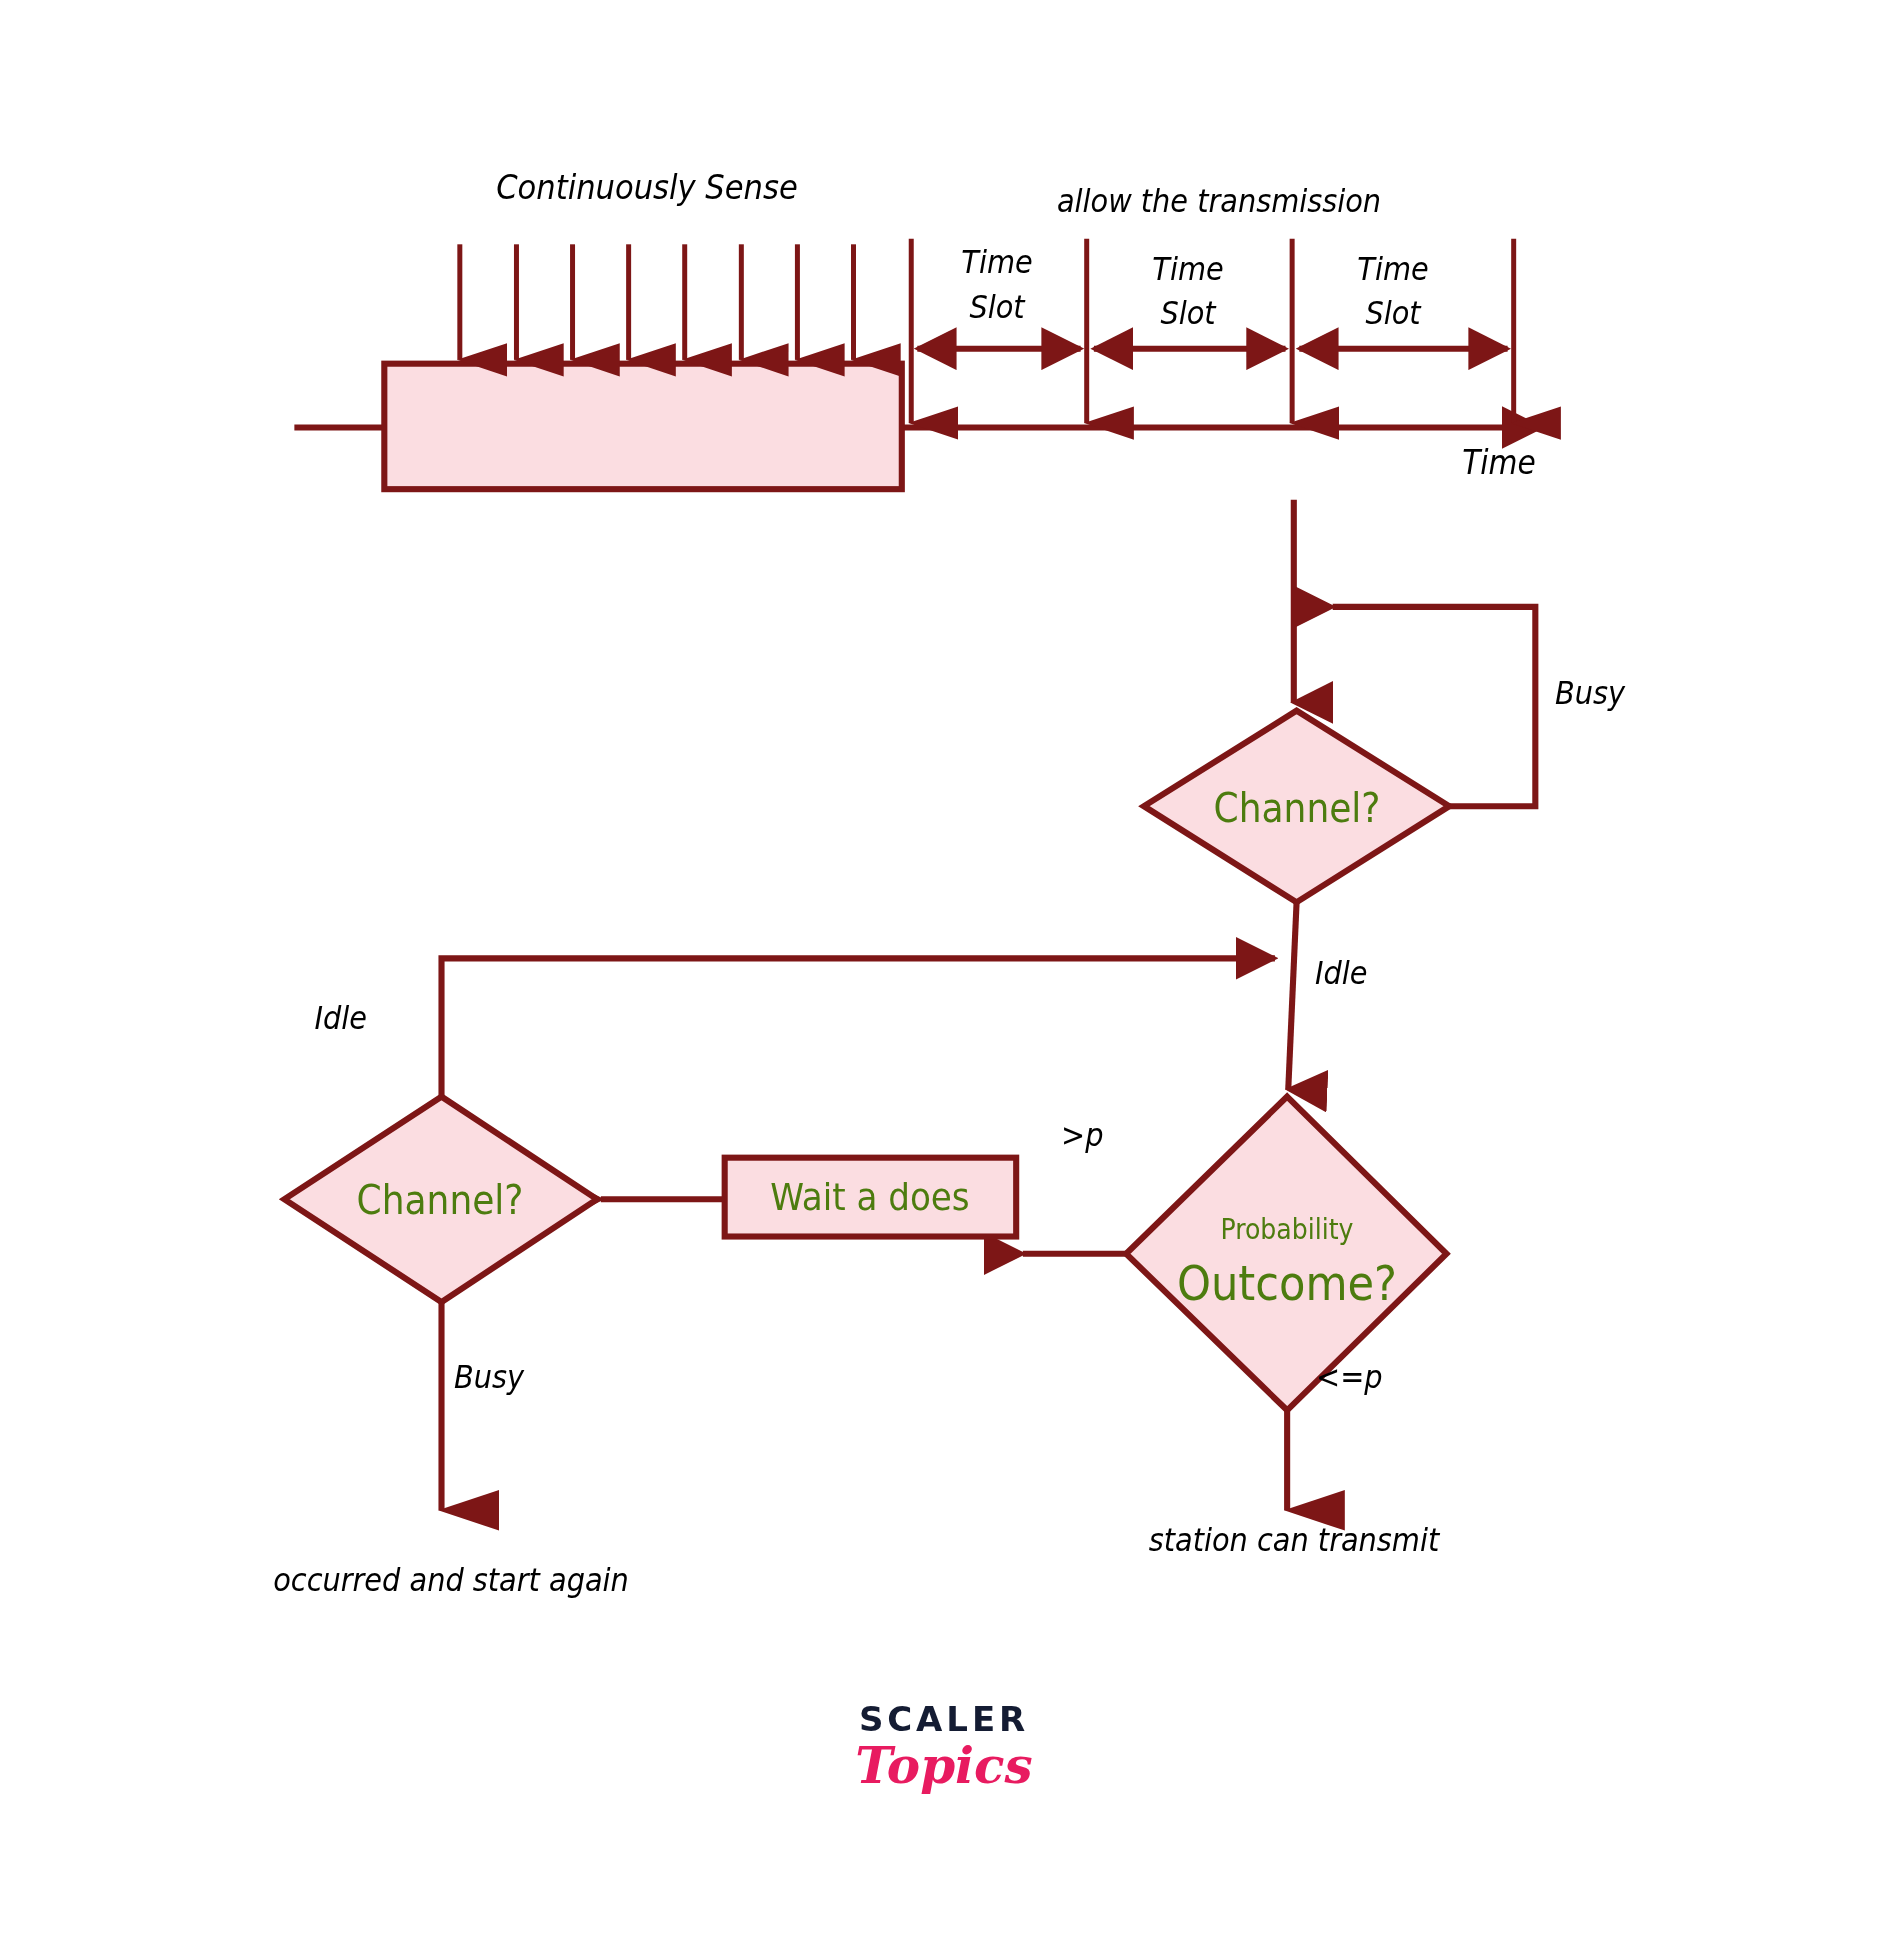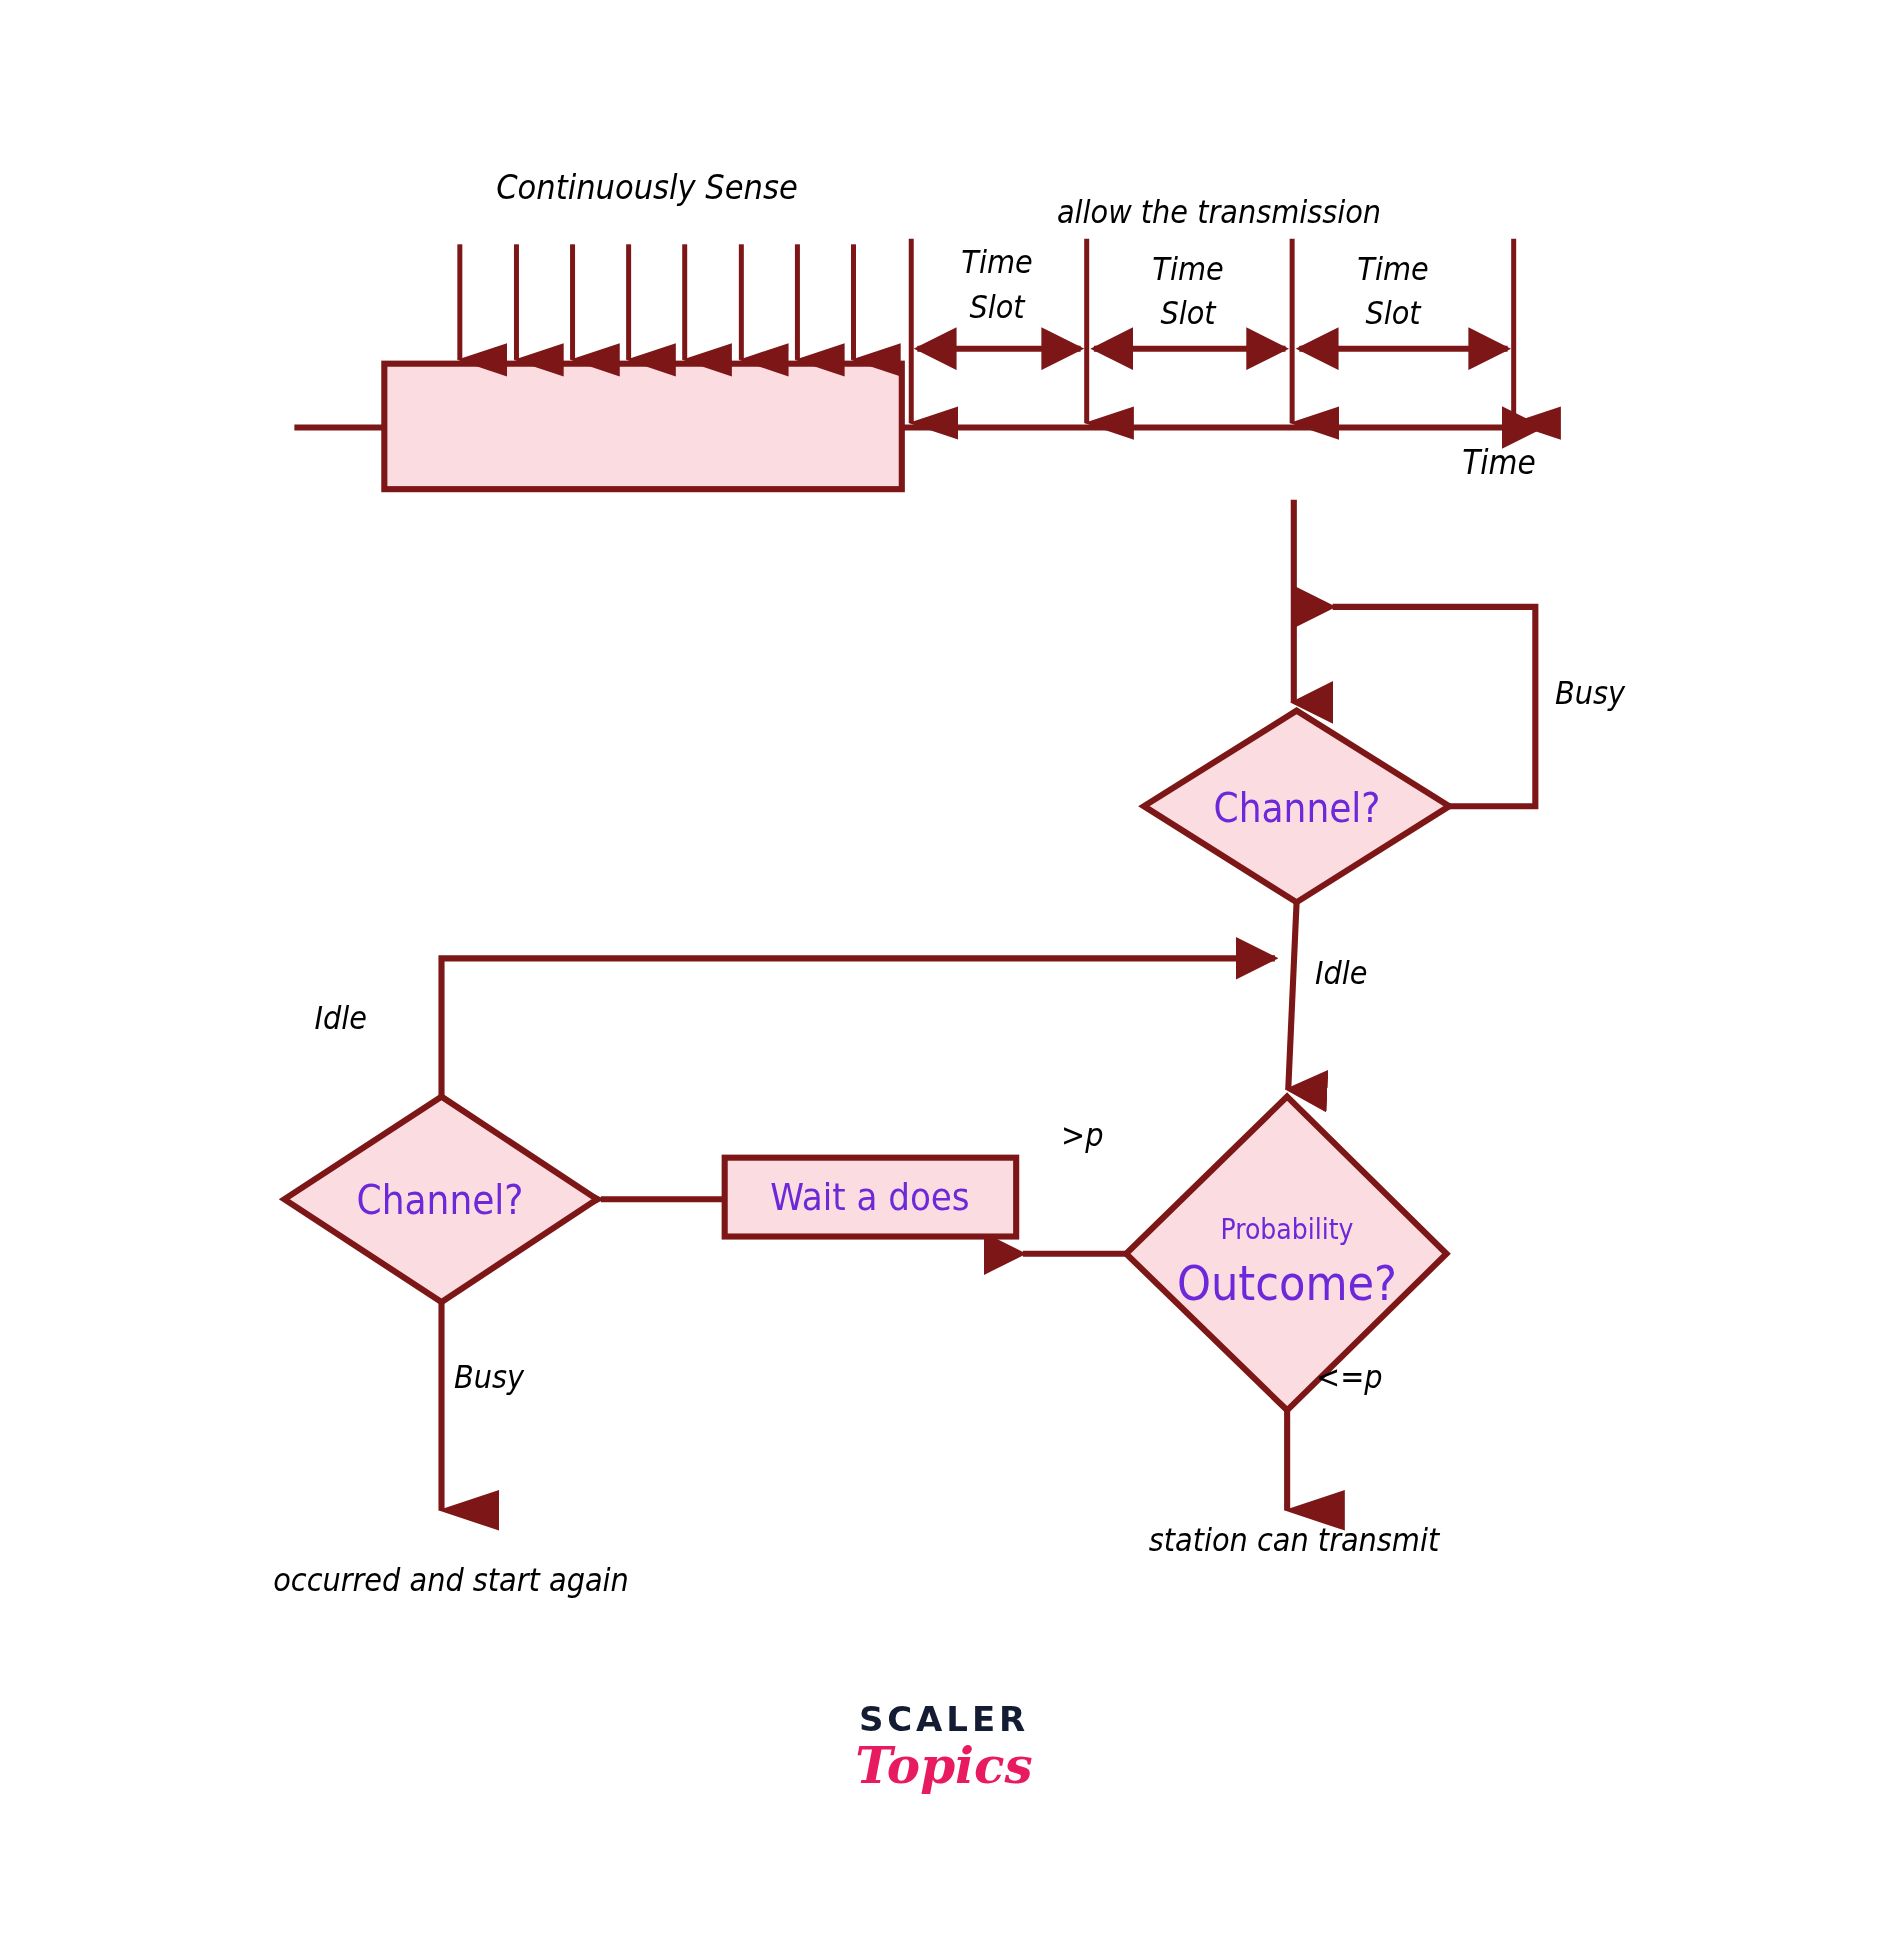--- a/index.html
+++ b/index.html
@@ -7,21 +7,21 @@
     width:1888px;height:1955px;
     font-family:"DejaVu Sans Condensed","Liberation Sans",sans-serif;
     overflow:hidden;
   }
   #stage{position:relative;width:1888px;height:1398px;background:#fff;}
   svg.layer{position:absolute;left:0;top:0;width:1888px;height:1955px;}
   .txt{position:absolute;color:#000;line-height:1.18;white-space:pre;}
   .ital{font-style:italic;font-stretch:condensed;}
   .ctr{text-align:center;transform:translateX(-50%);}
   .shapeLabel{
-    position:absolute;color:#6d28d9;text-align:center;
+    position:absolute;color:#4d7c0f;text-align:center;
     transform:translate(-50%,-50%);white-space:pre;line-height:1.2;
   }
   .logoWrap{position:absolute;text-align:center;transform:translateX(-50%);}
   .logoTop{
     font-family:"DejaVu Sans","Liberation Sans",sans-serif;
     font-weight:700;letter-spacing:3.9px;font-size:34px;color:#141c33;
   }
   .logoBot{
     font-family:"DejaVu Serif","Liberation Serif",serif;
     font-style:italic;font-weight:700;font-size:50px;color:#e81b60;
@@ -125,21 +125,21 @@
       <line x1="795" y1="2345" x2="795" y2="2720" stroke="#7d1616" stroke-width="11" marker-end="url(#ahSlim)"></line>
     </g>
 
     <g>
       <line x1="2318" y1="2540" x2="2318" y2="2720" stroke="#7d1616" stroke-width="11" marker-end="url(#ahSlim)"></line>
     </g>
   </svg>
 
   <div class="txt ital ctr" style="left:647px;top:167px;font-size:34px;">Continuously Sense</div>
 
-  <div class="txt ital ctr" style="left:1219px;top:194px;font-size:32px;">allow the transmission</div>
+  <div class="txt ital ctr" style="left:1219px;top:183px;font-size:32px;">allow the transmission</div>
 
   <div class="txt ital ctr" style="left:997px;top:244px;font-size:32px;">Time</div>
   <div class="txt ital ctr" style="left:997px;top:289px;font-size:32px;">Slot</div>
 
   <div class="txt ital ctr" style="left:1188px;top:251px;font-size:32px;">Time</div>
   <div class="txt ital ctr" style="left:1188px;top:295px;font-size:32px;">Slot</div>
 
   <div class="txt ital ctr" style="left:1393px;top:251px;font-size:32px;">Time</div>
   <div class="txt ital ctr" style="left:1393px;top:295px;font-size:32px;">Slot</div>
 

